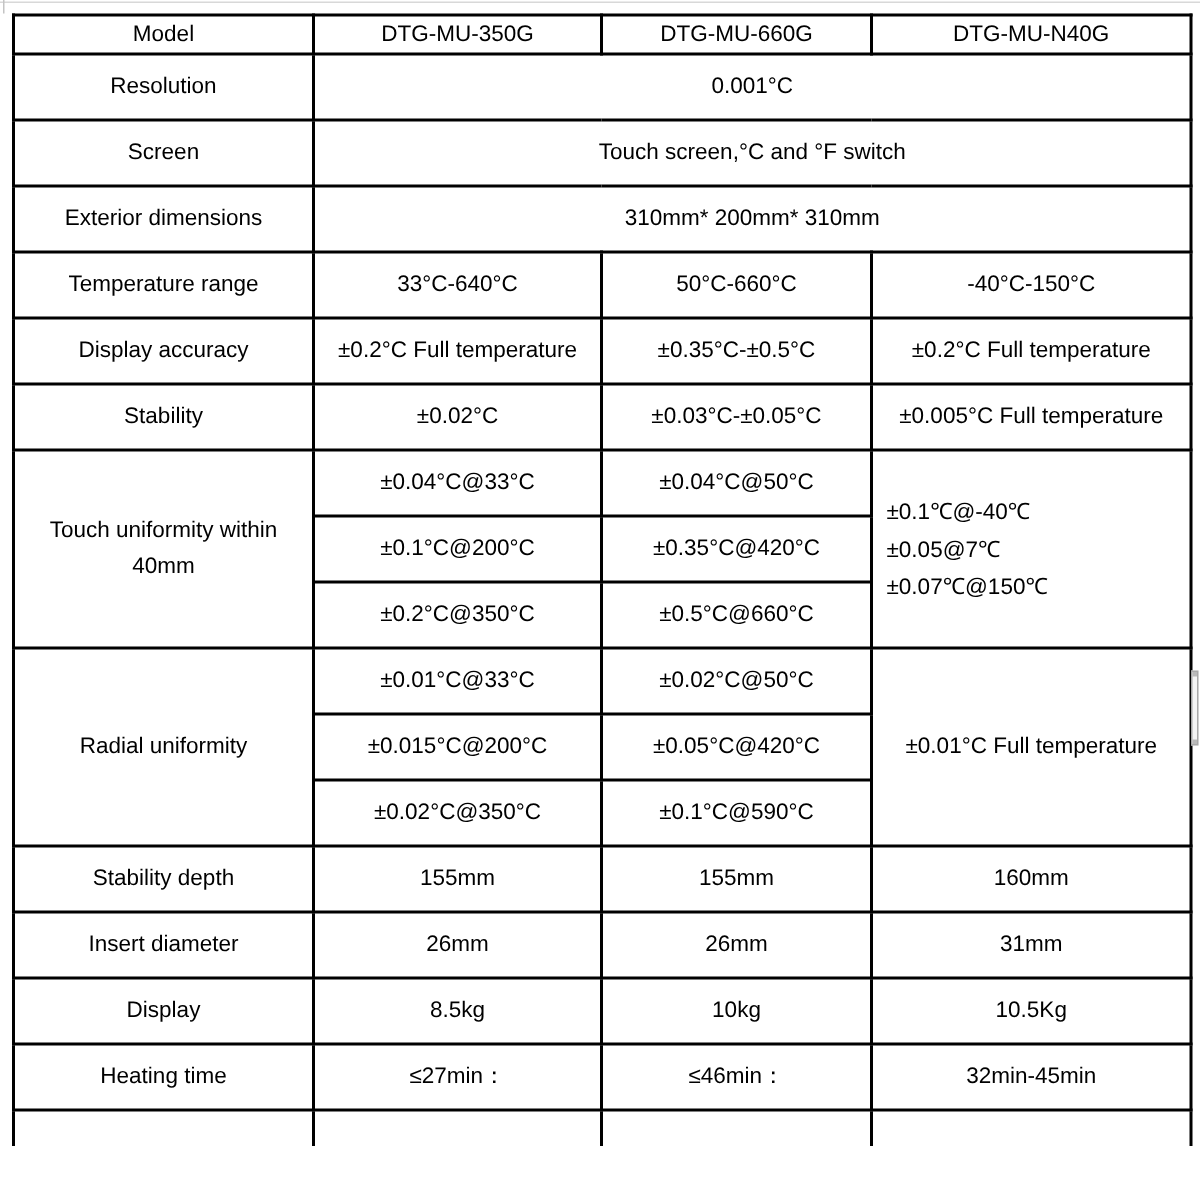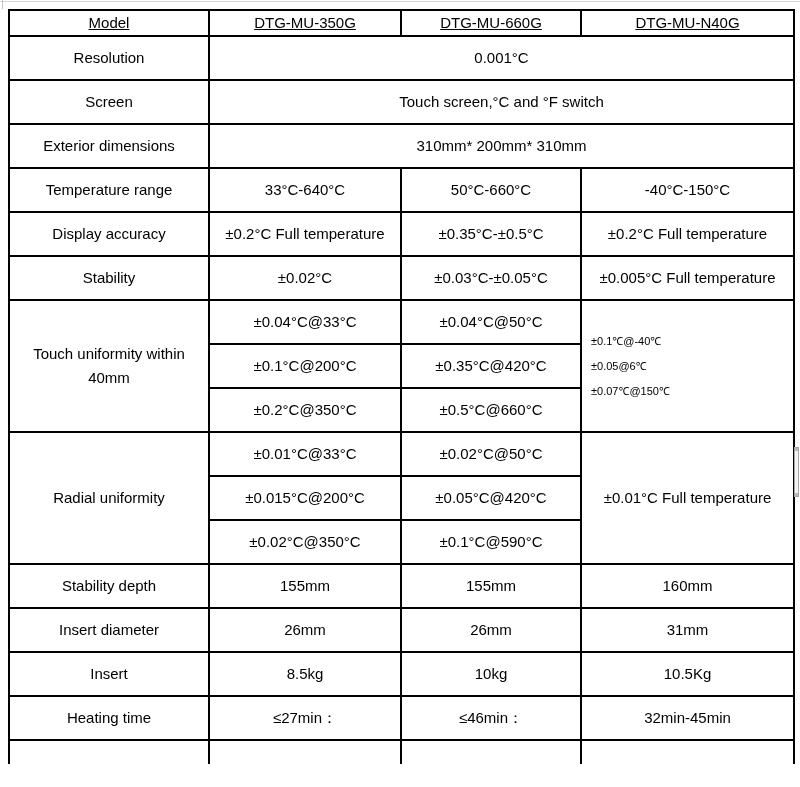--- a/index.html
+++ b/index.html
@@ -31,29 +31,29 @@
       text-align: center;
       vertical-align: middle;
       font-size: 15px;
       line-height: 1.6;
       padding: 0 2px;
       overflow: hidden;
       white-space: normal;
       word-wrap: break-word;
     }
     .spec-table tr       { height: 44px; }
-    .spec-table tr.first { height: 22px; text-decoration: underline; }
+    .spec-table tr.first { height: 22px; }
     .spec-table tr.partial { height: 24px; }
     .spec-table tr.partial td { border-bottom: none; }
     td.axial-merged {
       text-align: left;
       padding-left: 9px;
       padding-right: 2px;
     }
-    td.axial-merged div { line-height: 25px; font-size: 11px; }
+    td.axial-merged div { line-height: 25px; font-size: 15px; }
     .scrollbar-fragment {
       position: absolute;
       left: 794px; top: 447px;
       width: 5px; height: 50px;
       background: #f4f4f4;
       border: 1px solid #a8a8a8;
       box-sizing: border-box;
     }
     .scrollbar-fragment::before, .scrollbar-fragment::after {
       content: "";
@@ -121,21 +121,21 @@
       <td>±0.03°C-±0.05°C</td>
       <td>±0.005°C Full temperature</td>
     </tr>
 
     <tr>
       <td rowspan="3">Touch uniformity within 40mm</td>
       <td>±0.04°C@33°C</td>
       <td>±0.04°C@50°C</td>
       <td rowspan="3" class="axial-merged">
         <div>±0.1℃@-40℃</div>
-        <div>±0.05@6℃</div>
+        <div>±0.05@7℃</div>
         <div>±0.07℃@150℃</div>
       </td>
     </tr>
     <tr>
       <td>±0.1°C@200°C</td>
       <td>±0.35°C@420°C</td>
     </tr>
     <tr>
       <td>±0.2°C@350°C</td>
       <td>±0.5°C@660°C</td>
@@ -164,21 +164,21 @@
     </tr>
 
     <tr>
       <td>Insert diameter</td>
       <td>26mm</td>
       <td>26mm</td>
       <td>31mm</td>
     </tr>
 
     <tr>
-      <td>Insert</td>
+      <td>Display</td>
       <td>8.5kg</td>
       <td>10kg</td>
       <td>10.5Kg</td>
     </tr>
 
     <tr>
       <td>Heating time</td>
       <td>≤27min：</td>
       <td>≤46min：</td>
       <td>32min-45min</td>

